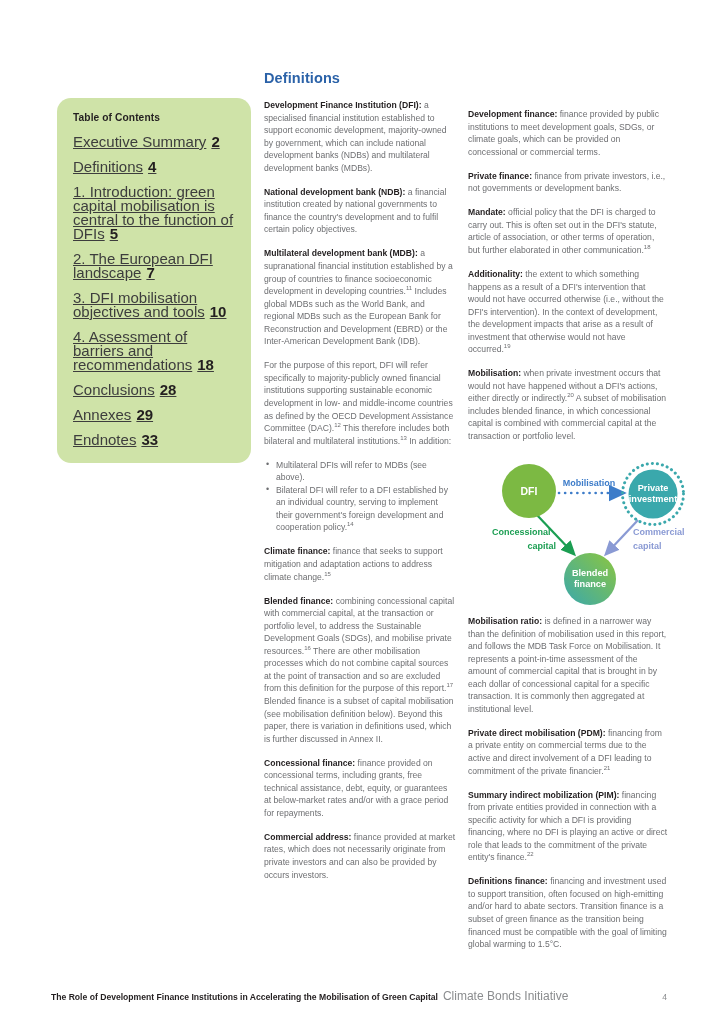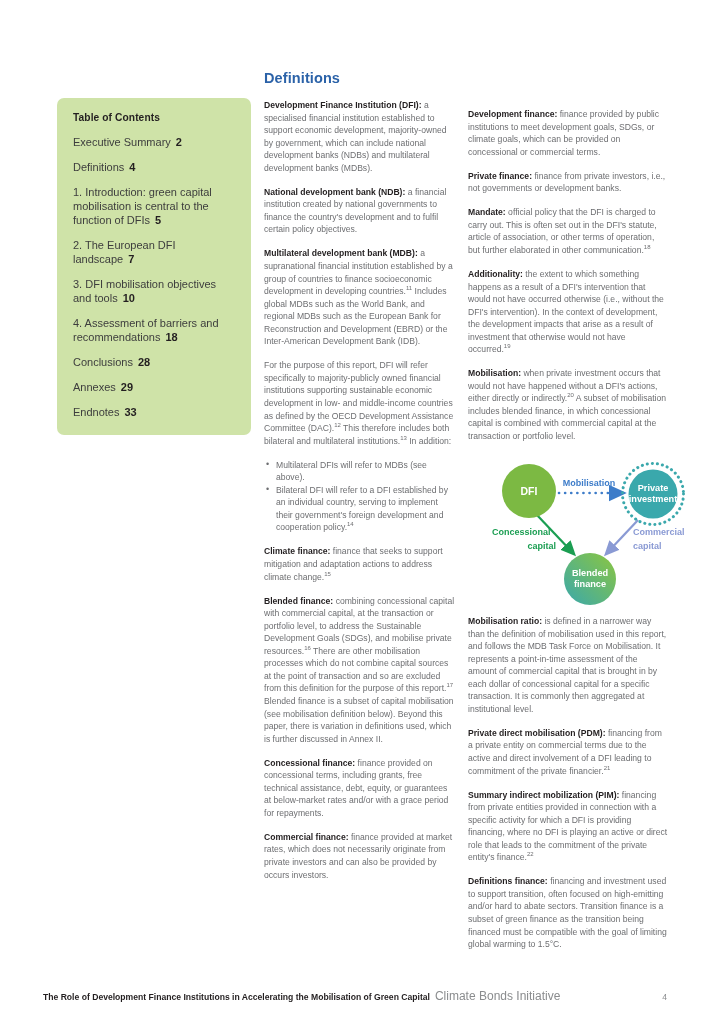--- a/index.html
+++ b/index.html
@@ -21,36 +21,37 @@
     inset: 0;
   }
 
   
   .toc {
     position: absolute;
     left: 57px;
     top: 98px;
     width: 194px;
     background: #cfe3a8;
-    border-radius: 7px;
+    border-radius: 14px;
     padding: 14px 16px 16px 16px;
     box-sizing: border-box;
   }
   .toc-title {
     font-size: 10.2px;
     font-weight: bold;
     color: #231f20;
     margin-bottom: 12px;
     letter-spacing: .1px;
   }
   .toc-item {
-    font-size: 11px;
+    font-size: 15px;
     line-height: 14px;
     color: #3d3d3d;
     margin-bottom: 11px;
+    text-decoration: underline;
   }
   .toc-item:last-child { margin-bottom: 0; }
   .toc-page {
     font-weight: bold;
     color: #231f20;
     margin-left: 5px;
   }
 
   
   .col {
@@ -113,21 +114,21 @@
     left: 489px;
     top: 452px;
     width: 212px;
     height: 158px;
   }
   .diagram svg { display: block; }
 
   
   .footer {
     position: absolute;
-    left: 43px;
+    left: 51px;
     right: 57px;
     bottom: 21px;
     display: flex;
     align-items: baseline;
   }
   .footer-title {
     font-size: 8.6px;
     font-weight: bold;
     color: #231f20;
     white-space: nowrap;
@@ -212,21 +213,21 @@
 
     <p class="def">
       <b>Blended finance:</b><span> combining concessional capital with commercial capital, at the transaction or portfolio level, to address the Sustainable Development Goals (SDGs), and mobilise private resources.</span><sup>16</sup><span> There are other mobilisation processes which do not combine capital sources at the point of transaction and so are excluded from this definition for the purpose of this report.</span><sup>17</sup><span> Blended finance is a subset of capital mobilisation (see mobilisation definition below). Beyond this paper, there is variation in definitions used, which is further discussed in Annex II.</span>
     </p>
 
     <p class="def">
       <b>Concessional finance:</b><span> finance provided on concessional terms, including grants, free technical assistance, debt, equity, or guarantees at below-market rates and/or with a grace period for repayments.</span>
     </p>
 
     <p class="def">
-      <b>Commercial finance:</b><span> finance provided at market rates, which does not necessarily originate from private investors and can also be provided by occurs investors.</span>
+      <b>Commercial address:</b><span> finance provided at market rates, which does not necessarily originate from private investors and can also be provided by occurs investors.</span>
     </p>
   </div>
 
   <div class="col col-right">
     <p class="def">
       <b>Development finance:</b><span> finance provided by public institutions to meet development goals, SDGs, or climate goals, which can be provided on concessional or commercial terms.</span>
     </p>
 
     <p class="def">
       <b>Private finance:</b><span> finance from private investors, i.e., not governments or development banks.</span>

